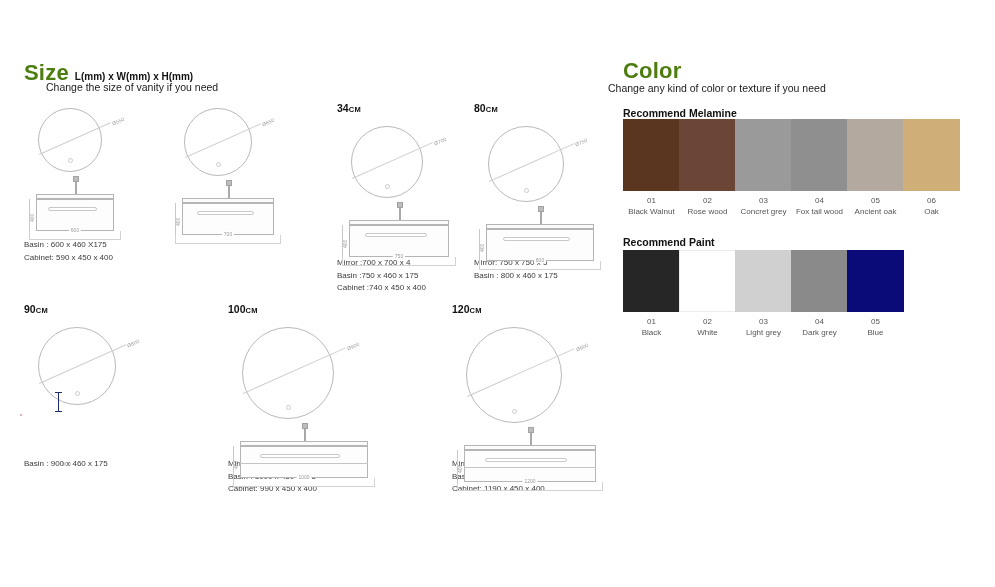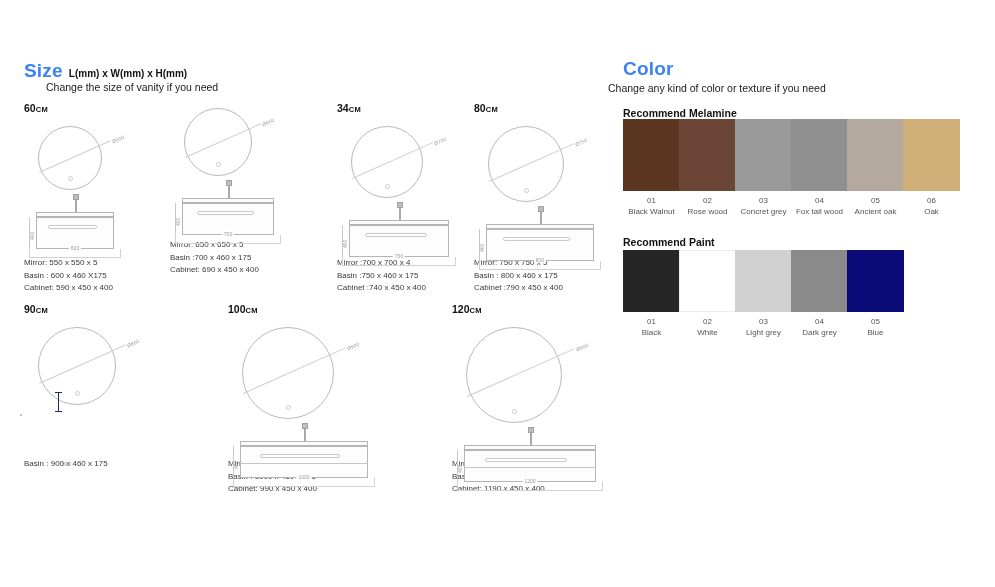--- a/index.html
+++ b/index.html
@@ -5,21 +5,21 @@
   html,body{margin:0;padding:0;}
   body{
     width:995px;height:587px;background:#ffffff;
     font-family:"Liberation Sans","DejaVu Sans",sans-serif;
     color:#111;overflow:hidden;position:relative;
   }
   .page{position:relative;width:995px;height:587px;}
 
   
   .sec-title{position:absolute;white-space:nowrap;}
-  .sec-title .big{font-size:19px;font-weight:bold;letter-spacing:.2px;color:#3b82f6;}
+  .sec-title .big{font-size:22px;font-weight:bold;letter-spacing:.2px;color:#4d7c0f;}
   .sec-title .sub{font-size:10px;font-weight:bold;color:#111;margin-left:6px;}
   .sec-desc{position:absolute;font-size:10.5px;color:#1a1a1a;white-space:nowrap;}
   .grp-title{position:absolute;font-size:10.5px;font-weight:bold;color:#111;white-space:nowrap;}
 
   
   .size-cell{position:absolute;width:200px;}
   .size-label{font-size:10.5px;font-weight:bold;color:#111;margin:0 0 6px 0;}
   .size-label .cm{font-size:7.5px;font-weight:bold;letter-spacing:.3px;}
 
   .draw{position:relative;height:135px;}
@@ -63,40 +63,38 @@
 
 <div class="page">
 
   <div class="sec-title" style="left:24px;top:60px;">
     <span class="big">Size</span><span class="sub">L(mm) x W(mm) x H(mm)</span>
   </div>
   <div class="sec-desc" style="left:24px;top:81px;margin-left:22px;">Change the size of vanity if you need</div>
 
   <div id="size-grid">
       <div class="size-cell" style="left: 24px; top: 102px;">
-        <div class="size-label"><span>60</span><span class="cm">CM</span></div>
         <div class="draw">
           <div class="mirror" style="left: 14px; top: 6px; width: 64px; height: 64px;"></div>
           <div style="position: absolute; left: 44px; top: 56px; width: 3px; height: 3px; border: 1px solid rgb(204, 204, 204); border-radius: 50%;"></div>
           <div class="dimline" style="left: 15px; top: 52.08px; width: 78.08px; transform: rotate(-24deg);"></div>
           <div class="dimtext" style="left: 86.6144px; top: 19.2864px; transform: rotate(-24deg);">Ø550</div>
           <div class="tap-stem" style="left: 51px; top: 78px; height: 14px;"></div>
           <div class="tap-head" style="left: 49px; top: 74px; height: 6px;"></div>
           <div class="cab-top" style="left: 12px; top: 92px; width: 78px; height: 5px;"></div>
           <div class="cab-body" style="left: 12px; top: 97px; width: 78px; height: 32px;"></div>
           <div class="handle" style="left: 24.48px; top: 105px; width: 48.36px; height: 4px;"></div>
           <div class="dim-h" style="left: 5px; top: 97px; height: 32px;">
             <div class="t" style="left: -1px; top: 23px;">400</div>
           </div>
           <div class="dim-w" style="left: 5px; top: 129px; width: 92px; height: 9px;">
             <div class="t">600</div>
           </div>
         </div>
         <div class="specs">
-          <div>Mirror: 550 x 550 x 5</div>
           <div>Basin : 600 x 460 X175</div>
           <div>Cabinet: 590 x 450 x 400</div>
         </div>
       </div>
       <div class="size-cell" style="left: 170px; top: 102px;">
         <div class="draw">
           <div class="mirror" style="left: 14px; top: 6px; width: 68px; height: 68px;"></div>
           <div style="position: absolute; left: 46px; top: 60px; width: 3px; height: 3px; border: 1px solid rgb(204, 204, 204); border-radius: 50%;"></div>
           <div class="dimline" style="left: 15px; top: 54.96px; width: 82.96px; transform: rotate(-24deg);"></div>
           <div class="dimtext" style="left: 91.1528px; top: 20.1168px; transform: rotate(-24deg);">Ø650</div>
@@ -105,25 +103,20 @@
           <div class="cab-top" style="left: 12px; top: 96px; width: 92px; height: 5px;"></div>
           <div class="cab-body" style="left: 12px; top: 101px; width: 92px; height: 32px;"></div>
           <div class="handle" style="left: 26.72px; top: 109px; width: 57.04px; height: 4px;"></div>
           <div class="dim-h" style="left: 5px; top: 101px; height: 32px;">
             <div class="t" style="left: -1px; top: 23px;">400</div>
           </div>
           <div class="dim-w" style="left: 5px; top: 133px; width: 106px; height: 9px;">
             <div class="t">700</div>
           </div>
         </div>
-        <div class="specs">
-          <div>Mirror: 650 x 650 x 5</div>
-          <div>Basin :700 x 460 x 175</div>
-          <div>Cabinet: 690 x 450 x 400</div>
-        </div>
       </div>
       <div class="size-cell" style="left: 337px; top: 102px;">
         <div class="size-label"><span>34</span><span class="cm">CM</span></div>
         <div class="draw">
           <div class="mirror" style="left: 14px; top: 6px; width: 72px; height: 72px;"></div>
           <div style="position: absolute; left: 48px; top: 64px; width: 3px; height: 3px; border: 1px solid rgb(204, 204, 204); border-radius: 50%;"></div>
           <div class="dimline" style="left: 15px; top: 57.84px; width: 87.84px; transform: rotate(-24deg);"></div>
           <div class="dimtext" style="left: 95.6912px; top: 20.9472px; transform: rotate(-24deg);">Ø700</div>
           <div class="tap-stem" style="left: 62px; top: 86px; height: 14px;"></div>
           <div class="tap-head" style="left: 60px; top: 82px; height: 6px;"></div>
@@ -158,21 +151,20 @@
           <div class="dim-h" style="left: 5px; top: 109px; height: 32px;">
             <div class="t" style="left: -1px; top: 23px;">400</div>
           </div>
           <div class="dim-w" style="left: 5px; top: 141px; width: 122px; height: 9px;">
             <div class="t">800</div>
           </div>
         </div>
         <div class="specs">
           <div>Mirror: 750 x 750 x 5</div>
           <div>Basin : 800 x 460 x 175</div>
-          <div>Cabinet :790 x 450 x 400</div>
         </div>
       </div>
       <div class="size-cell" style="left: 24px; top: 303px;">
         <div class="size-label"><span>90</span><span class="cm">CM</span></div>
         <div class="draw">
           <div class="mirror" style="left: 14px; top: 6px; width: 78px; height: 78px;"></div>
           <div style="position: absolute; left: 51px; top: 70px; width: 3px; height: 3px; border: 1px solid rgb(204, 204, 204); border-radius: 50%;"></div>
           <div class="dimline" style="left: 15px; top: 62.16px; width: 95.16px; transform: rotate(-24deg);"></div>
           <div class="dimtext" style="left: 102.499px; top: 22.1928px; transform: rotate(-24deg);">Ø800</div>
           <div class="dimtext" style="left: 38px; top: 140px;">900</div>

